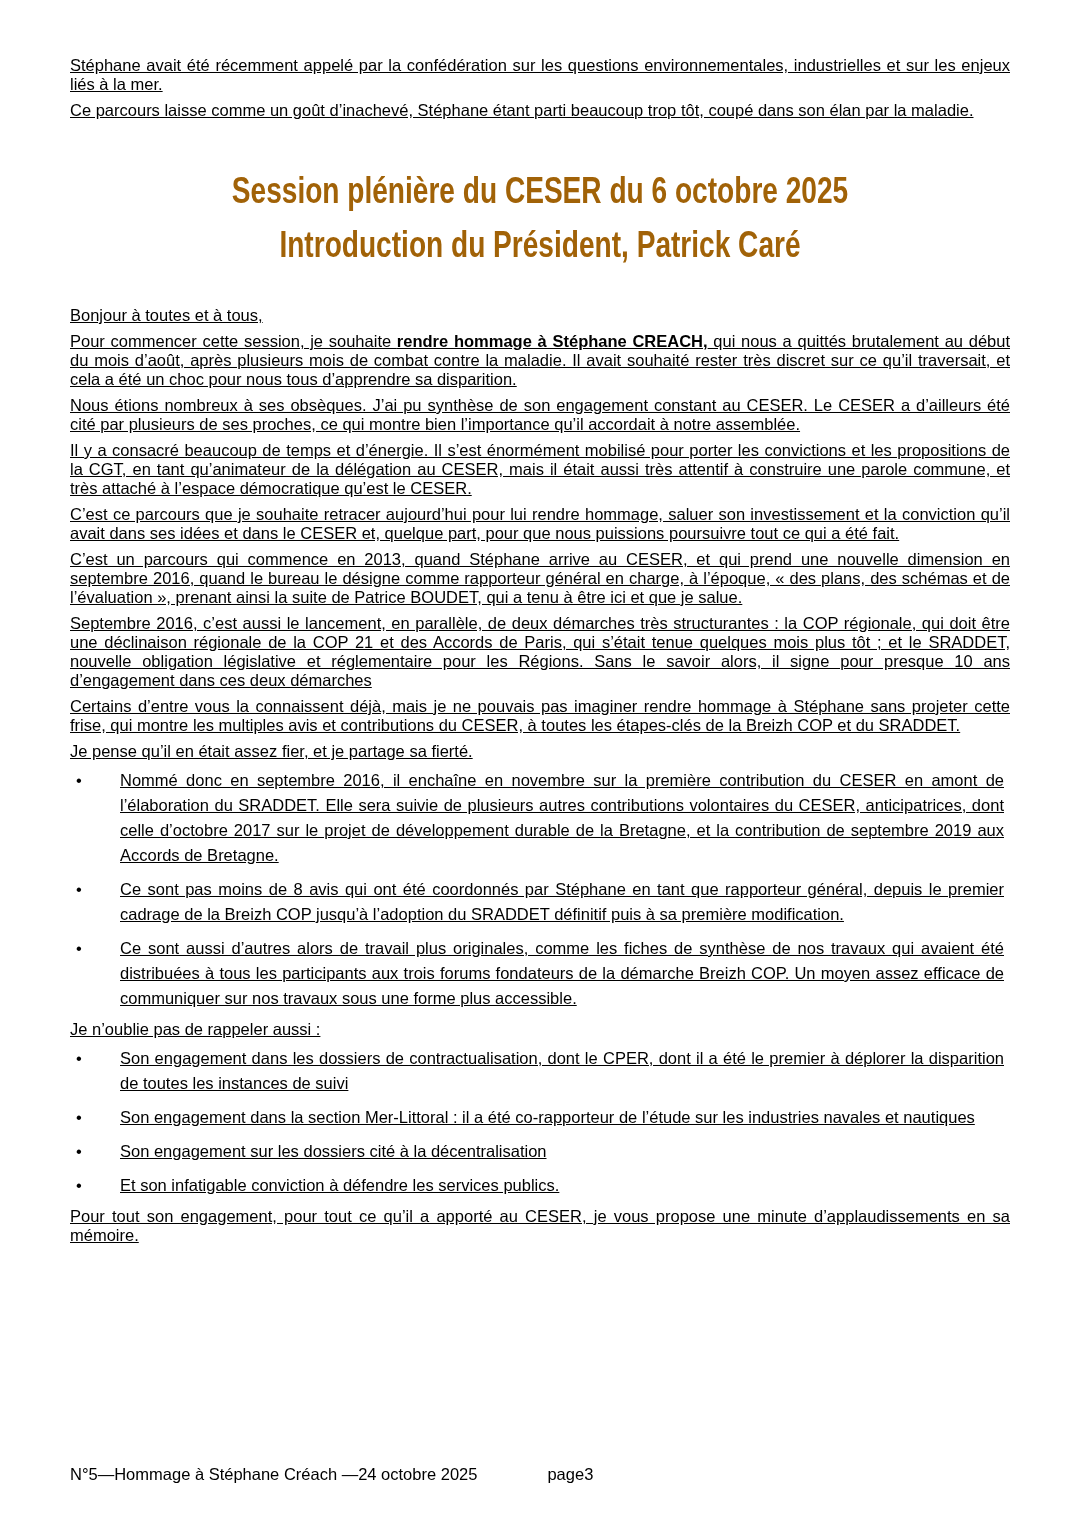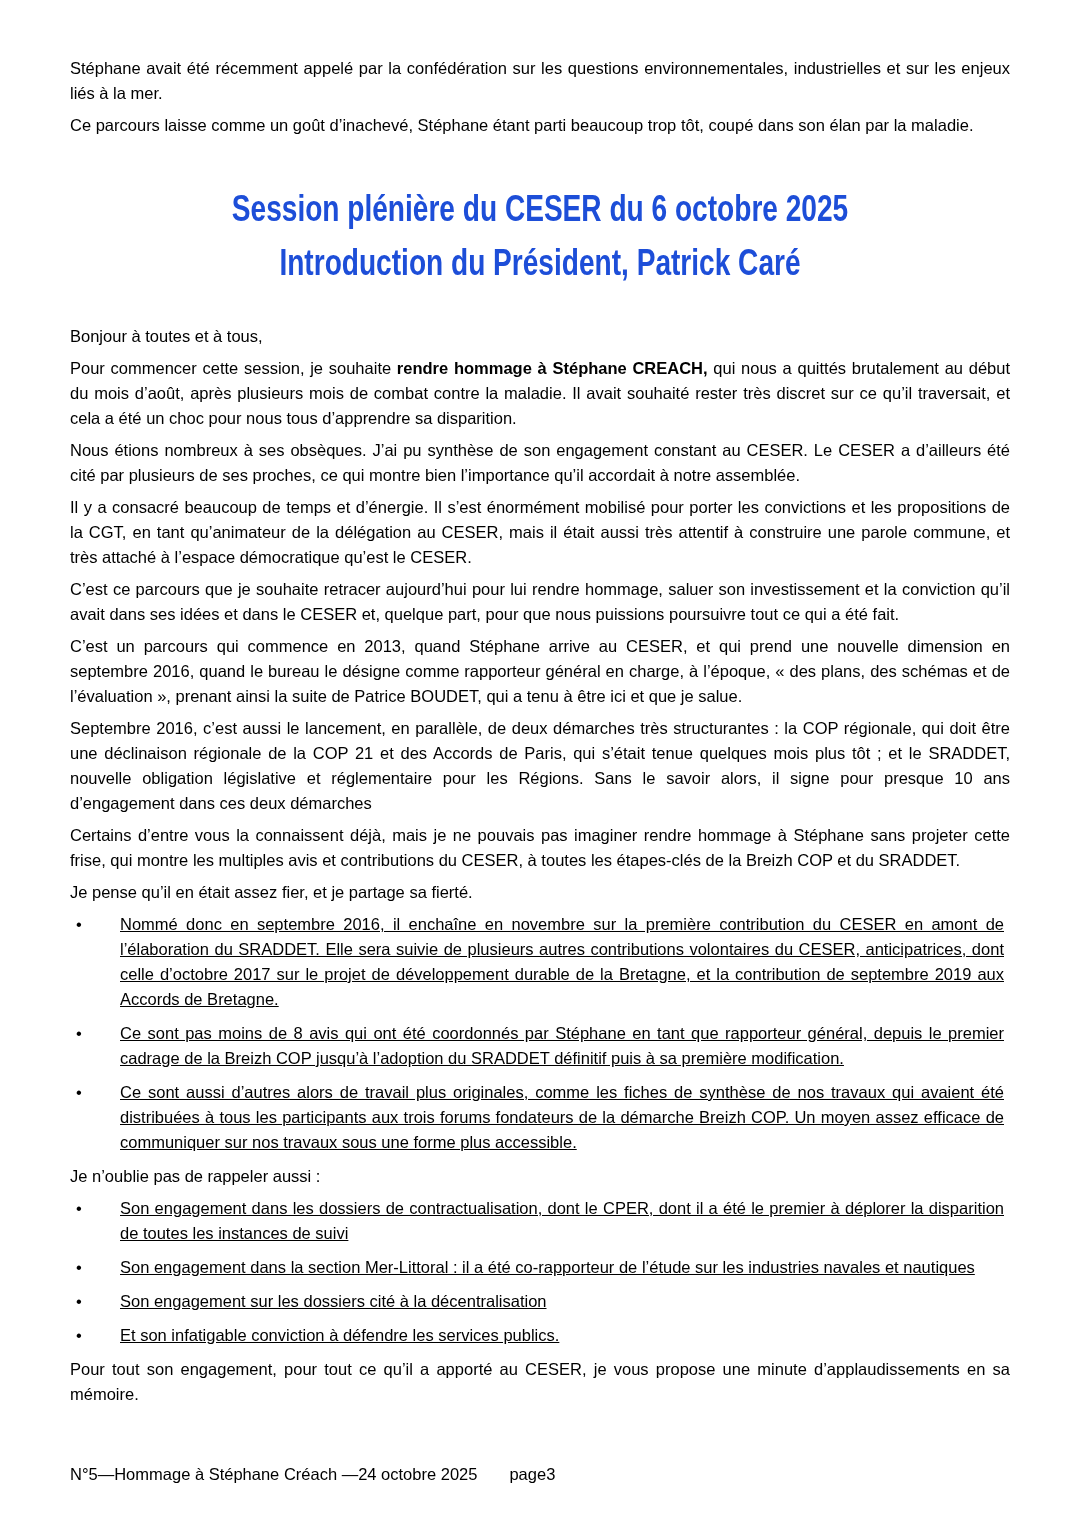--- a/index.html
+++ b/index.html
@@ -10,28 +10,29 @@
     position: relative;
     overflow: hidden;
     font-family: "Liberation Sans", sans-serif;
     color: #000000;
   }
   .page {
     padding: 56px 70px 0 70px;
   }
   .para {
     font-size: 16.5px;
-    line-height: 25px;
+    line-height: 19px;
     text-align: justify;
     margin-bottom: 7px;
+    text-decoration: underline;
   }
   .title {
     margin: 44px 0 34px 0;
     text-align: center;
-    color: #1d4ed8;
+    color: #a16207;
   }
   .title-line {
     display: block;
     font-size: 36px;
     font-weight: 700;
     line-height: 54px;
     white-space: nowrap;
     transform: scaleX(0.78);
   }
   .bullets {
@@ -55,21 +56,21 @@
   }
   .footer {
     position: absolute;
     left: 70px;
     bottom: 28px;
     font-size: 16.5px;
     line-height: 22px;
     white-space: nowrap;
   }
   .footer .page-num {
-    margin-left: 32px;
+    margin-left: 70px;
   }
   strong { font-weight: 700; }
 </style>
 </head>
 <body>
 
 <div class="page">
 
   <p class="para">Stéphane avait été récemment appelé par la confédération sur les questions environnementales, industrielles et sur les enjeux liés à la mer.</p>
   <p class="para">Ce parcours laisse comme un goût d’inachevé, Stéphane étant parti beaucoup trop tôt, coupé dans son élan par la maladie.</p>

